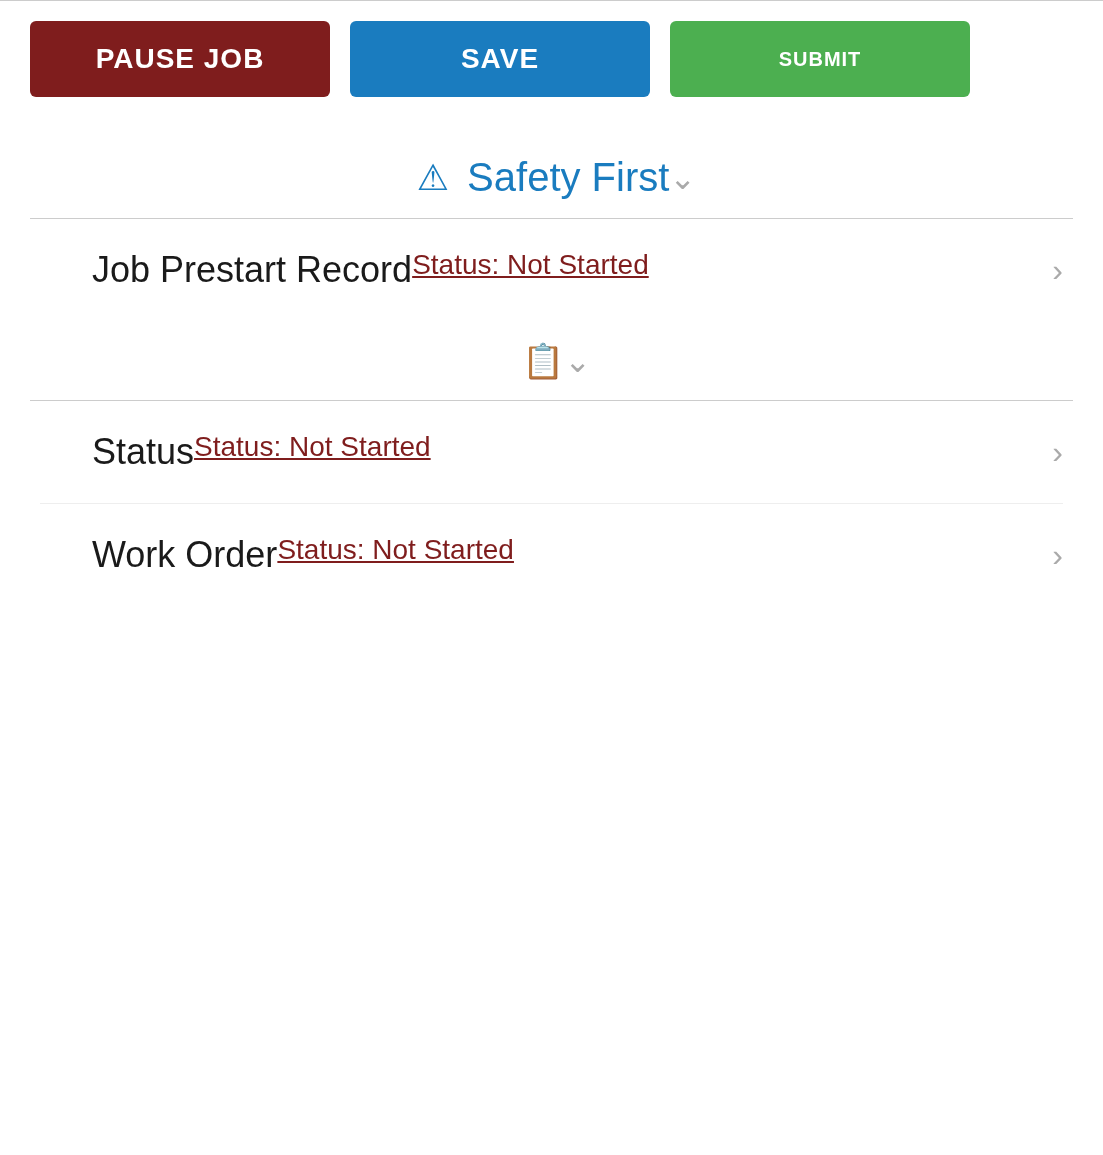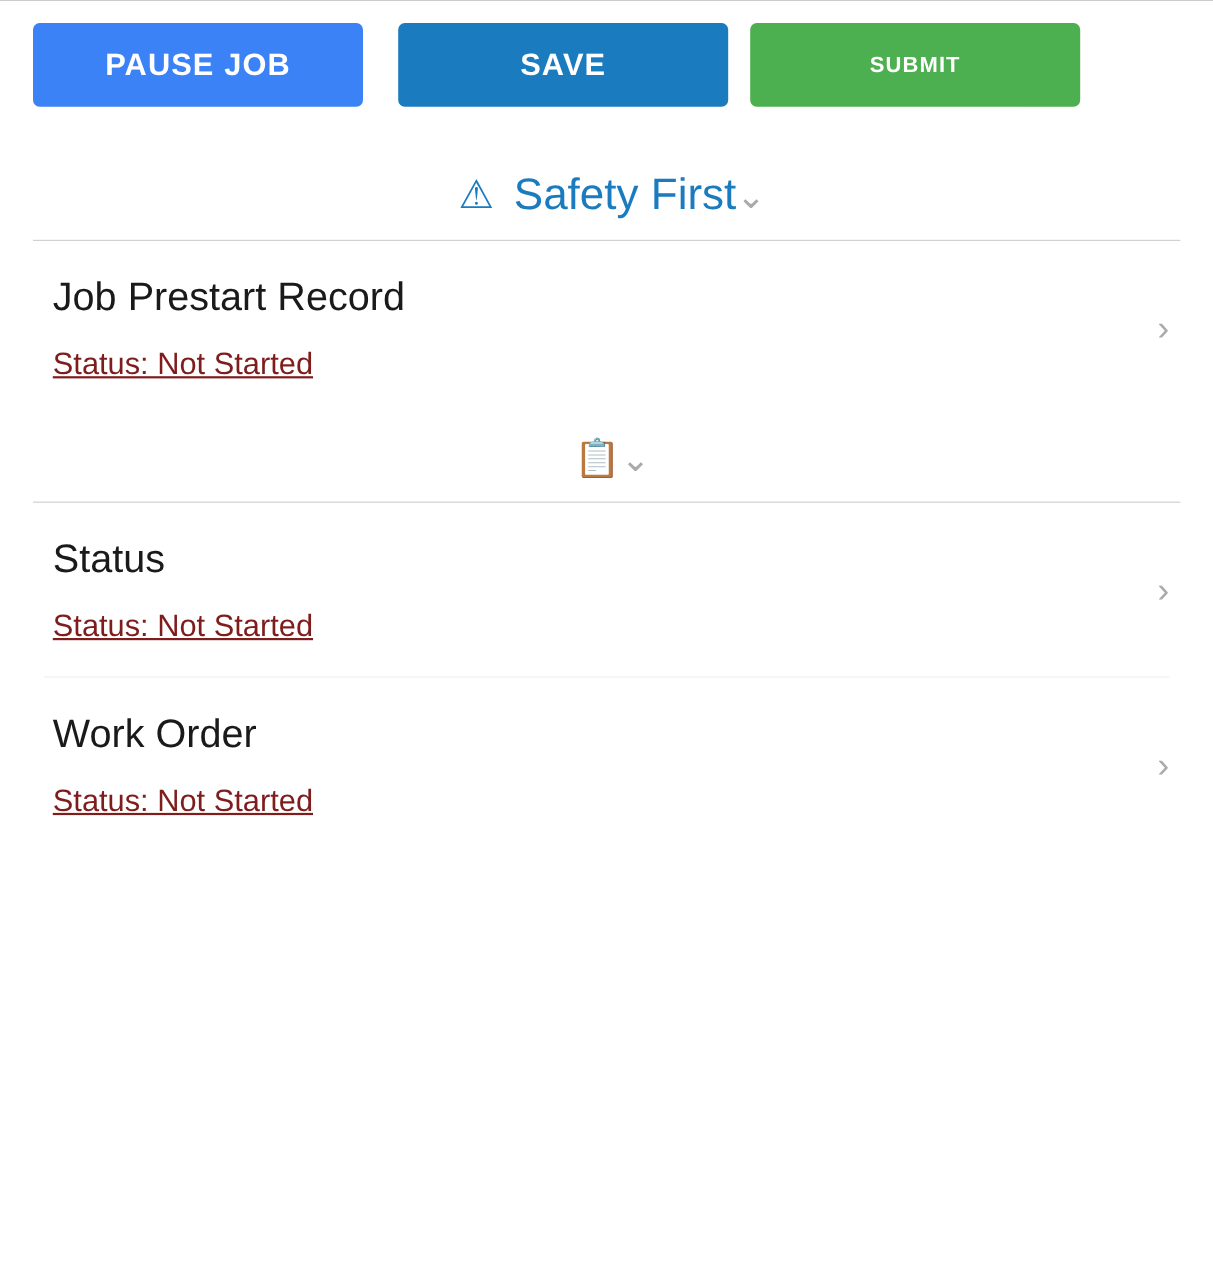--- a/index.html
+++ b/index.html
@@ -24,31 +24,31 @@
 
     .toolbar {
       display: flex;
       flex-direction: row;
       gap: 0;
       padding: 20px 30px 20px 30px;
       background: #ffffff;
     }
 
     .btn-pause {
-      background-color: #3b82f6;
+      background-color: #7f1d1d;
       color: #ffffff;
       border: none;
       border-radius: 6px;
       font-size: 28px;
       font-weight: 700;
       letter-spacing: 1px;
       padding: 22px 40px;
       cursor: pointer;
       min-width: 300px;
-      margin-right: 32px;
+      margin-right: 20px;
     }
 
     .btn-save {
       background-color: #1A7CBF;
       color: #ffffff;
       border: none;
       border-radius: 6px;
       font-size: 28px;
       font-weight: 700;
       letter-spacing: 1px;
@@ -124,22 +124,23 @@
       display: flex;
       align-items: center;
       justify-content: space-between;
       padding: 30px 10px 30px 18px;
       cursor: pointer;
       border-bottom: none;
     }
 
     .list-item-content {
       display: flex;
-      flex-direction: column;
-      gap: 24px;
+      flex-direction: row;
+      gap: 0;
+      margin-left: 44px;
     }
 
     .list-item-title {
       font-size: 36px;
       font-weight: 400;
       color: #1a1a1a;
     }
 
     .list-item-status {
       font-size: 28px;

